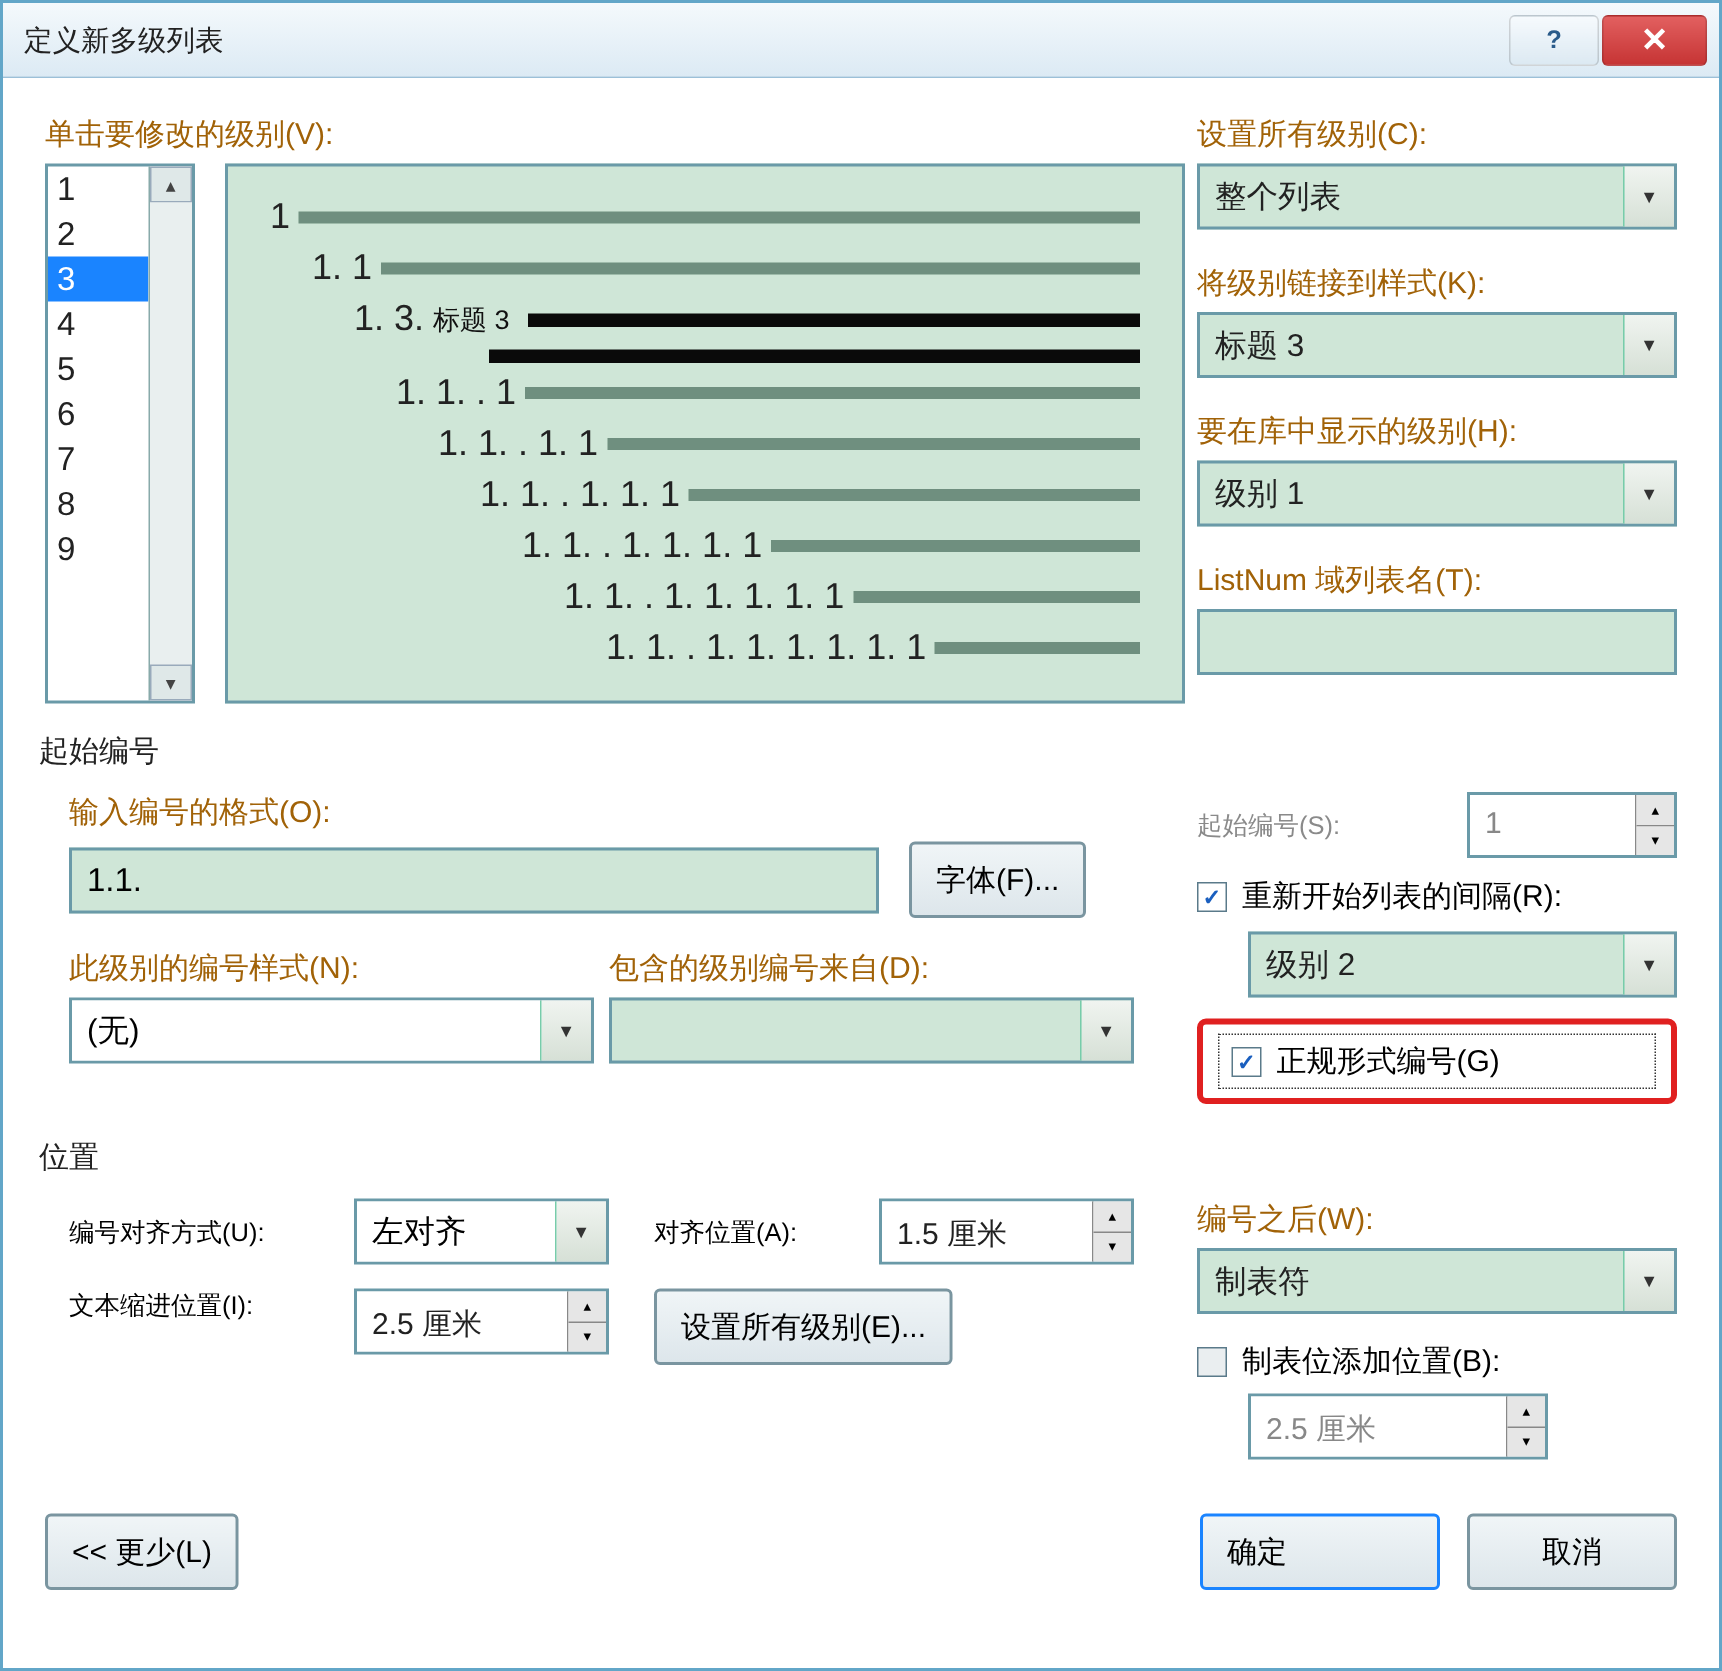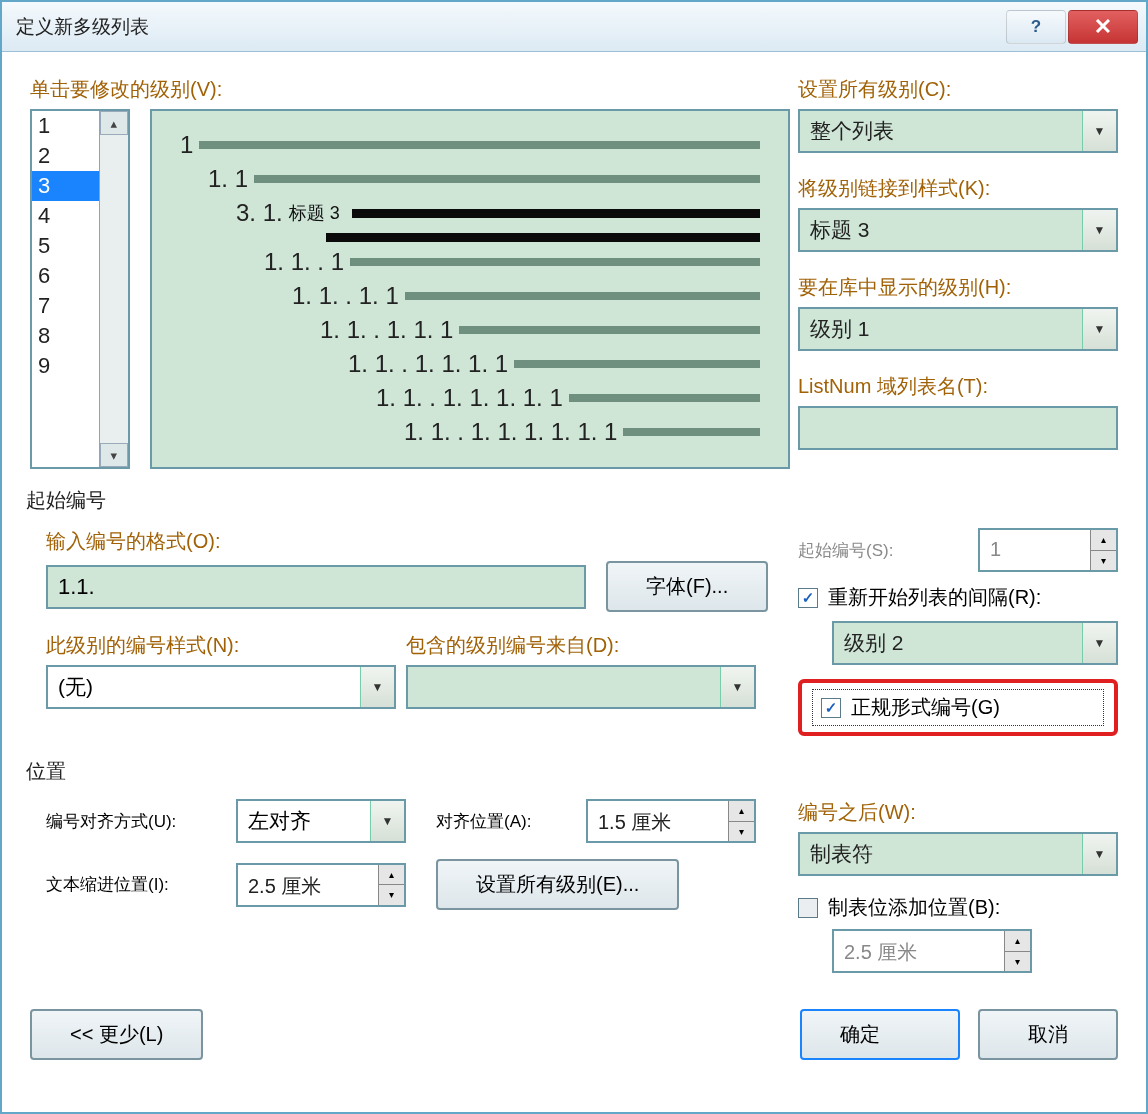--- a/index.html
+++ b/index.html
@@ -118,21 +118,21 @@
   display:flex; border:2px solid #6a9aa8; height:44px; width:140px;
 }
 .spin .val { flex:1; padding:8px 10px; font-size:20px; background:#fff; color:#888; }
 .spin .btns2 { width:26px; display:flex; flex-direction:column; border-left:1px solid #888; }
 .spin .btns2 div { flex:1; display:flex;align-items:center;justify-content:center; background:#e6e6e6; font-size:10px;}
 .spin .btns2 div:first-child { border-bottom:1px solid #888; }
 
 .btn {
   border:2px solid #7a95a0;
   background:linear-gradient(#f0f5f7,#dde6eb);
-  padding:10px 38px; font-size:20px;
+  padding:10px 16px; font-size:20px;
   border-radius:4px; cursor:pointer;
   display:inline-block;
 }
 .btn.primary { border:2px solid #1a84ff; }
 
 .fieldset-label { font-size:20px; color:#222; margin: 0px 0 14px 0; }
 
 .chk { display:flex; align-items:center; font-size:20px; }
 .chk .box {
   width:20px;height:20px;border:1px solid #5a7a8a; margin-right:10px;
@@ -188,21 +188,21 @@
           <div class="preview" id="preview">
               <div class="pv-row" style="padding-left: 0px;">
                 <span class="pv-num">1</span>
                 <div class="pv-line"></div>
               </div>
               <div class="pv-row" style="padding-left: 28px;">
                 <span class="pv-num">1. 1</span>
                 <div class="pv-line"></div>
               </div>
               <div class="pv-row bold" style="padding-left: 56px;">
-                <span class="pv-num">3. 1.</span>
+                <span class="pv-num">1. 3.</span>
                 <span class="pv-tag">标题 3</span>
                 <div class="pv-line"></div>
               </div>
               <div class="pv-row bold" style="padding-left: 140px;">
                 <div class="pv-line"></div>
               </div>
               <div class="pv-row" style="padding-left: 84px;">
                 <span class="pv-num">1. 1. . 1</span>
                 <div class="pv-line"></div>
               </div>
@@ -325,21 +325,21 @@
           <span style="margin-left:30px;width:150px">对齐位置(A):</span>
           <div class="spin" style="width:170px">
             <div class="val" style="color:#222">1.5 厘米</div>
             <div class="btns2">
                 <div>▴</div>
                 <div>▾</div>
               </div>
           </div>
         </div>
 
-        <div style="display:flex; align-items:center">
+        <div style="display:flex; ">
           <span style="width:190px">文本缩进位置(I):</span>
           <div class="spin" style="width:170px">
             <div class="val" style="color:#222">2.5 厘米</div>
             <div class="btns2">
                 <div>▴</div>
                 <div>▾</div>
               </div>
           </div>
           <div class="btn" style="margin-left:30px">设置所有级别(E)...</div>
         </div>

